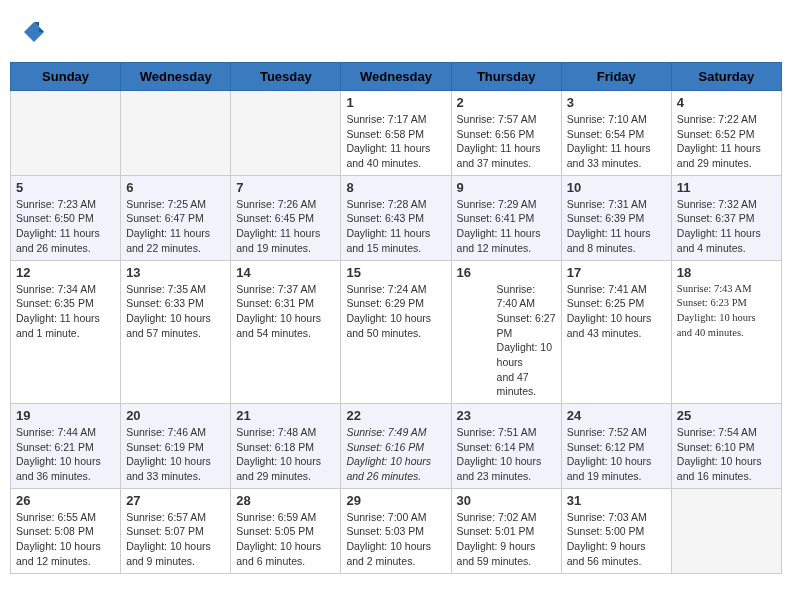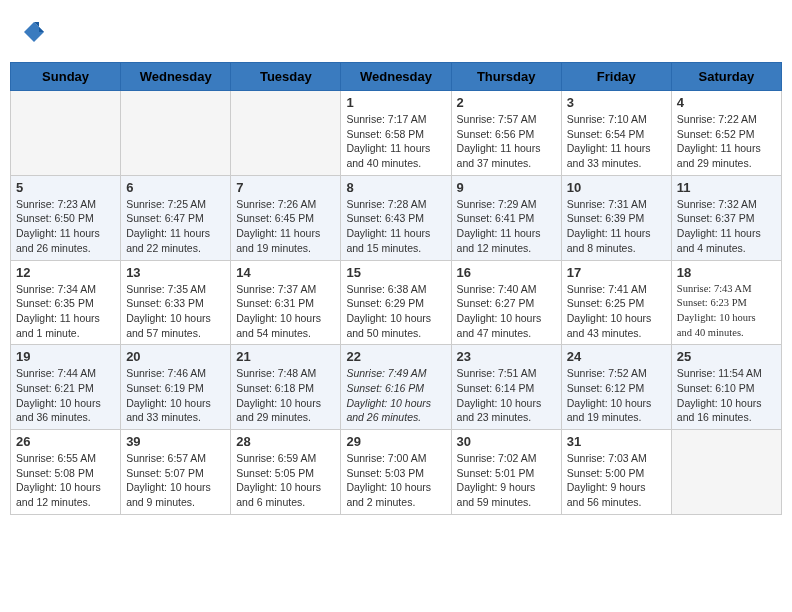--- a/index.html
+++ b/index.html
@@ -225,28 +225,28 @@
         </td>
         <td>
           <span class="day-number">14</span>
           <div class="day-info" style="white-space: pre-line;">Sunrise: 7:37 AM
 Sunset: 6:31 PM
 Daylight: 10 hours
 and 54 minutes.</div>
         </td>
         <td>
           <span class="day-number">15</span>
-          <div class="day-info" style="white-space: pre-line;">Sunrise: 6:38 AM
+          <div class="day-info" style="white-space: pre-line;">Sunrise: 7:24 AM
 Sunset: 6:29 PM
 Daylight: 10 hours
 and 50 minutes.</div>
         </td>
         <td>
           <span class="day-number">16</span>
-          <div class="day-info" style="white-space: pre-line;">Sunrise: 7:40 AM
+          <div class="day-info" style="white-space: pre-line; margin-left: 40px;">Sunrise: 7:40 AM
 Sunset: 6:27 PM
 Daylight: 10 hours
 and 47 minutes.</div>
         </td>
         <td>
           <span class="day-number">17</span>
           <div class="day-info" style="white-space: pre-line;">Sunrise: 7:41 AM
 Sunset: 6:25 PM
 Daylight: 10 hours
 and 43 minutes.</div>
@@ -297,36 +297,36 @@
         </td>
         <td>
           <span class="day-number">24</span>
           <div class="day-info" style="white-space: pre-line;">Sunrise: 7:52 AM
 Sunset: 6:12 PM
 Daylight: 10 hours
 and 19 minutes.</div>
         </td>
         <td>
           <span class="day-number">25</span>
-          <div class="day-info" style="white-space: pre-line;">Sunrise: 11:54 AM
+          <div class="day-info" style="white-space: pre-line;">Sunrise: 7:54 AM
 Sunset: 6:10 PM
 Daylight: 10 hours
 and 16 minutes.</div>
         </td>
       </tr>
       <tr>
         <td>
           <span class="day-number">26</span>
           <div class="day-info" style="white-space: pre-line;">Sunrise: 6:55 AM
 Sunset: 5:08 PM
 Daylight: 10 hours
 and 12 minutes.</div>
         </td>
         <td>
-          <span class="day-number">39</span>
+          <span class="day-number">27</span>
           <div class="day-info" style="white-space: pre-line;">Sunrise: 6:57 AM
 Sunset: 5:07 PM
 Daylight: 10 hours
 and 9 minutes.</div>
         </td>
         <td>
           <span class="day-number">28</span>
           <div class="day-info" style="white-space: pre-line;">Sunrise: 6:59 AM
 Sunset: 5:05 PM
 Daylight: 10 hours

